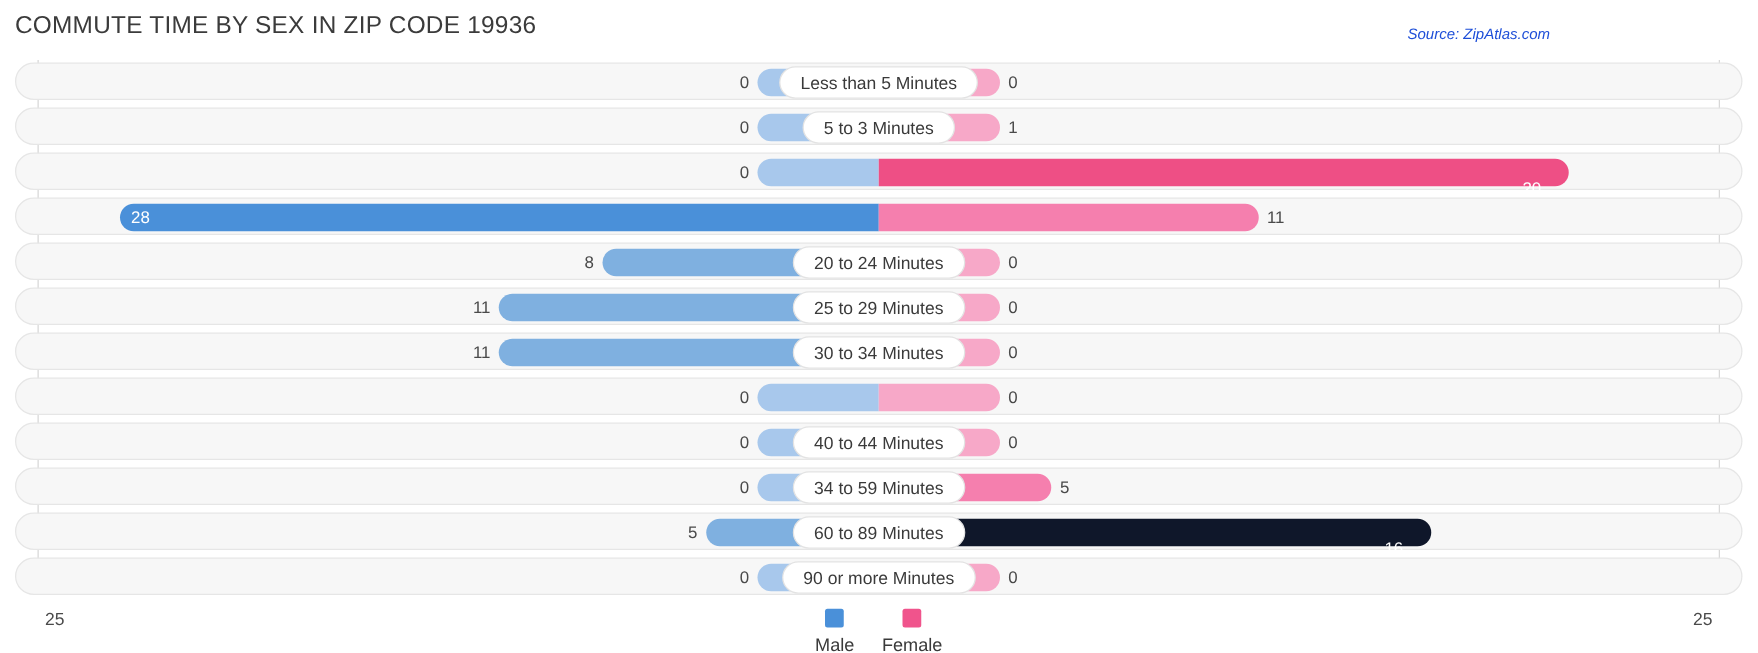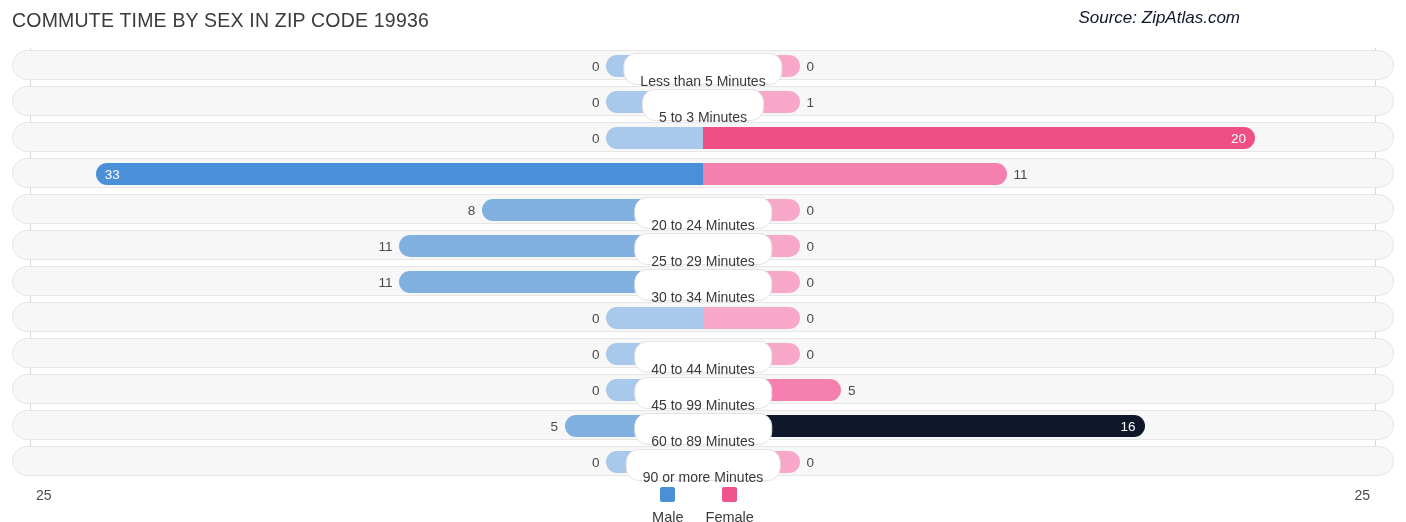--- a/index.html
+++ b/index.html
@@ -17,22 +17,22 @@
   .header {
     position: absolute; left: 0; top: 0;
     width: 1250px; height: 40px;
   }
   .chart-title {
     position: absolute; left: 12px; top: 9px;
     font-size: 19.5px; color: #3b3b3b;
     letter-spacing: .2px; white-space: nowrap;
   }
   .chart-source {
-    position: absolute; right: 10px; top: 8px;
-    font-size: 17px; font-style: italic; color: #0f172a;
+    position: absolute; right: 10px; top: 20px;
+    font-size: 12px; font-style: italic; color: #1d4ed8;
     white-space: nowrap;
   }
 
   
   .plot {
     position: absolute; left: 0; top: 48px;
     width: 1406px; height: 434px;
   }
   .gridline {
     position: absolute; top: 0; bottom: 34px;
@@ -84,30 +84,30 @@
     top: 50%;
     transform: translateY(-50%);
     font-size: 13.5px;
     color: #4a4a4a;
     white-space: nowrap;
   }
   .bar.male .bar-value  { right: 100%; margin-right: 7px; }
   .bar.female .bar-value { left: 100%; margin-left: 7px; }
 
   .bar.male.inside  .bar-value { right: auto; left: 9px;  margin: 0; color: #ffffff; }
-  .bar.female.inside .bar-value { left: auto; right: 9px; margin: 0; color: #ffffff; }
+  .bar.female.inside .bar-value { left: auto; right: 9px; margin: 13px; color: #ffffff; }
 
   .pill {
     position: absolute;
     left: 50%;
     top: 2px;
     transform: translateX(-50%);
     height: 26px;
     line-height: 25px;
-    padding: 15px 16px;
+    padding: 0 16px;
     background: #ffffff;
     border: 1px solid #e3e3e3;
     border-radius: 13px;
     font-size: 14px;
     color: #3a3a3a;
     white-space: nowrap;
     z-index: 3;
   }
 
   
@@ -172,21 +172,21 @@
               <span class="bar-value">0</span>
             </div>
             <div class="bar female inside" style="width: 40%; background: rgb(238, 79, 133);">
               <span class="bar-value">20</span>
             </div>
           </div>
         </div>
         <div class="row">
           <div class="row-inner">
             <div class="bar male inside" style="width: 44%; background: rgb(74, 144, 217);">
-              <span class="bar-value">33</span>
+              <span class="bar-value">28</span>
             </div>
             <div class="bar female" style="width: 22%; background: rgb(245, 127, 174);">
               <span class="bar-value">11</span>
             </div>
           </div>
         </div>
         <div class="row">
           <div class="row-inner">
             <div class="bar male" style="width: 16%; background: rgb(127, 176, 224);">
               <span class="bar-value">8</span>
@@ -241,21 +241,21 @@
           </div>
         </div>
         <div class="row">
           <div class="row-inner">
             <div class="bar male" style="width: 7%; background: rgb(168, 200, 236);">
               <span class="bar-value">0</span>
             </div>
             <div class="bar female" style="width: 10%; background: rgb(245, 127, 174);">
               <span class="bar-value">5</span>
             </div>
-            <div class="pill">45 to 99 Minutes</div>
+            <div class="pill">34 to 59 Minutes</div>
           </div>
         </div>
         <div class="row">
           <div class="row-inner">
             <div class="bar male" style="width: 10%; background: rgb(127, 176, 224);">
               <span class="bar-value">5</span>
             </div>
             <div class="bar female inside" style="width: 32%; background: #0f172a;">
               <span class="bar-value">16</span>
             </div>

